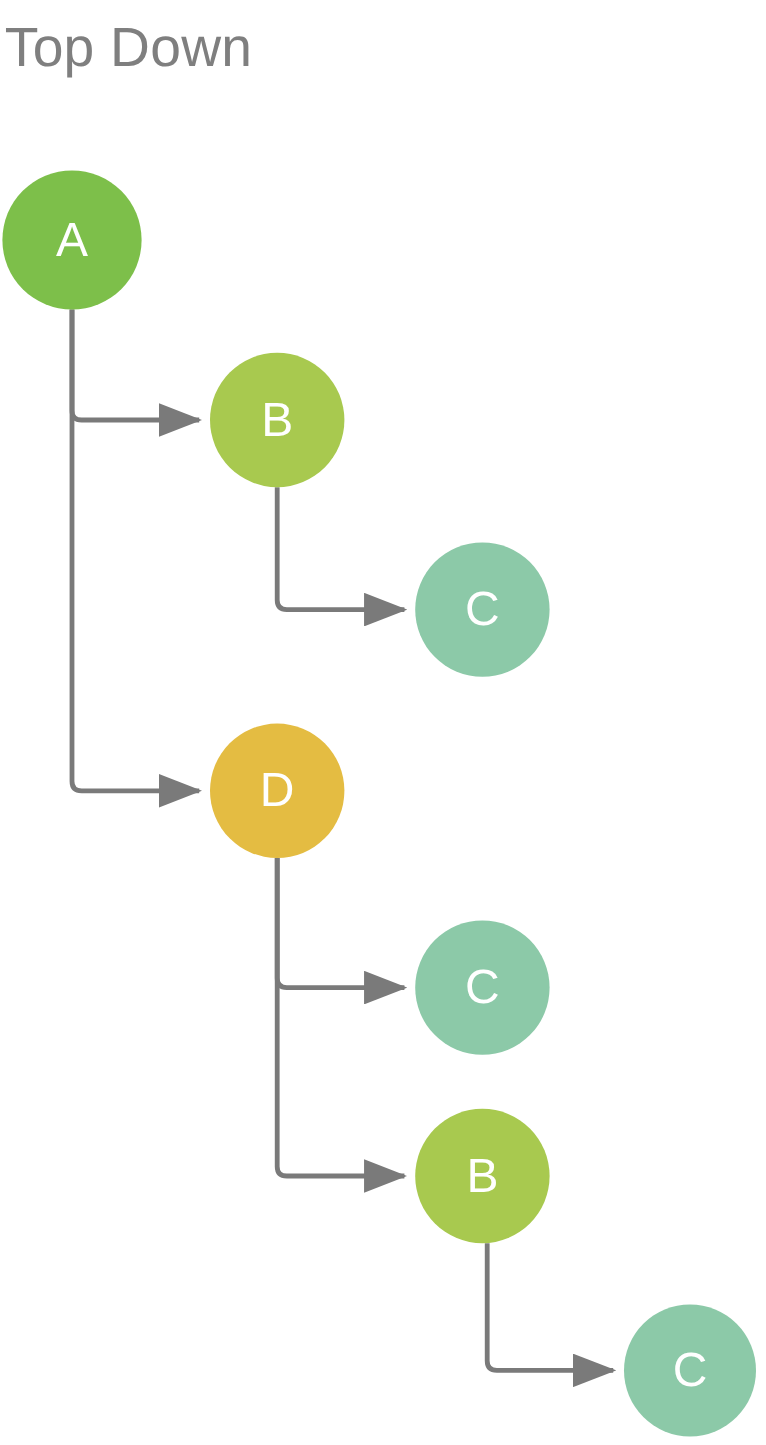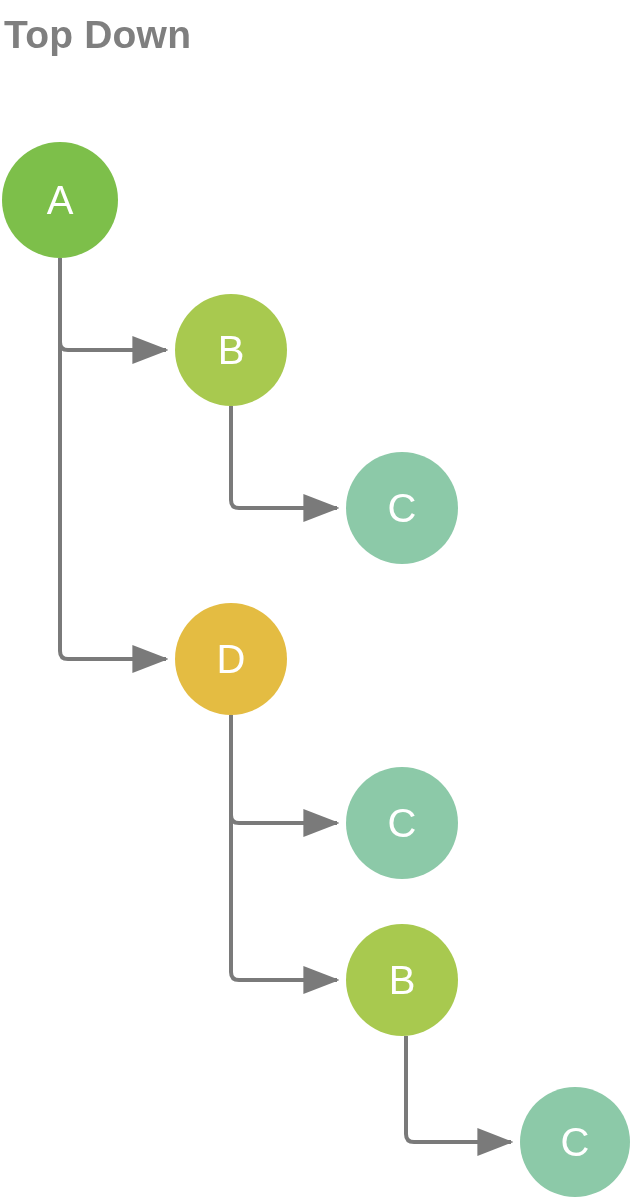--- a/index.html
+++ b/index.html
@@ -18,22 +18,22 @@
     position: relative;
     width: 638px;
     height: 1204px;
     background: #ffffff;
   }
   #diagram-title {
     position: absolute;
     left: 4px;
     top: 13px;
     font-family: "Liberation Sans", sans-serif;
-    font-size: 39px;
-    font-weight: 700;
+    font-size: 46px;
+    font-weight: 400;
     color: #7f7f7f;
     letter-spacing: 0.2px;
     white-space: nowrap;
     line-height: 1.15;
   }
   #edge-layer {
     position: absolute;
     left: 0;
     top: 0;
     width: 638px;

